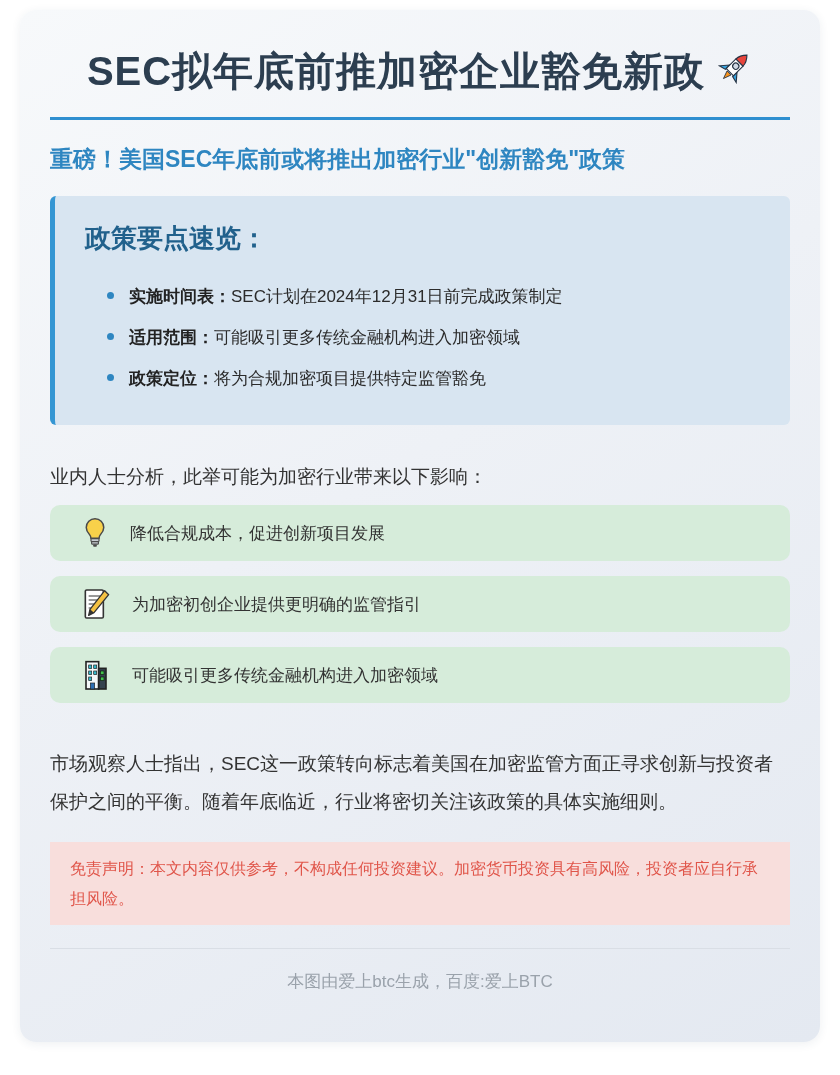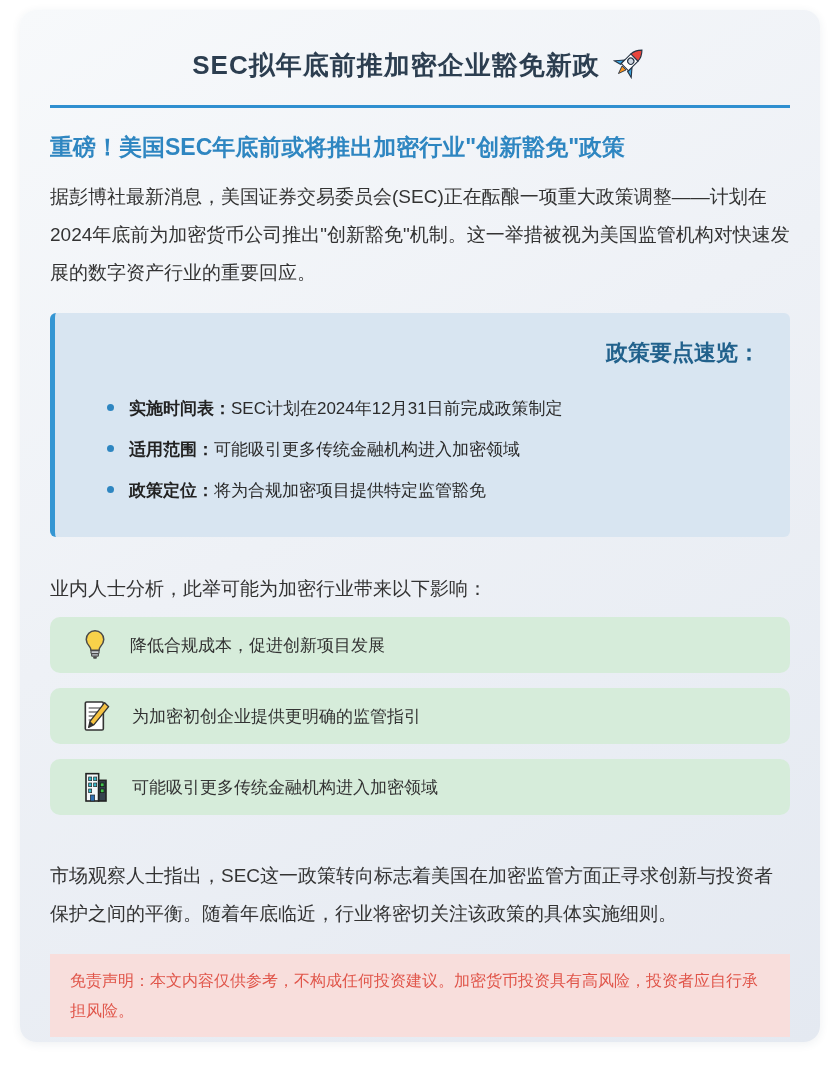--- a/index.html
+++ b/index.html
@@ -23,21 +23,21 @@
     background: linear-gradient(150deg, #f7f9fb 0%, #eef1f6 45%, #e4e9f1 100%);
     box-shadow: 0 2px 10px rgba(40,60,90,0.08);
     overflow: hidden;
   }
   .title {
     margin: 34px 0 0 0;
     display: flex;
     align-items: center;
     justify-content: center;
     gap: 12px;
-    font-size: 26px;
+    font-size: 40px;
     font-weight: bold;
     color: #2c3e50;
     letter-spacing: 1px;
   }
   .title-rule {
     height: 3px;
     background: #2f8fd0;
     margin-top: 18px;
     border: none;
   }
@@ -55,24 +55,23 @@
   }
   .policy-box {
     margin-top: 21px;
     background: #d8e5f1;
     border-left: 5px solid #3596d3;
     border-radius: 6px;
     padding: 25px 30px 26px 30px;
   }
   .policy-title {
     margin: 0;
-    font-size: 22px;
+    font-size: 26px;
     font-weight: bold;
     color: #21618c;
-    text-align: right;
   }
   .policy-list {
     list-style: none;
     margin: 20px 0 0 0;
     padding: 0 0 0 22px;
   }
   .policy-list li {
     position: relative;
     padding: 9px 0 9px 22px;
     font-size: 17px;
@@ -150,21 +149,20 @@
           <circle cx="32" cy="30" r="5.5" fill="#cfd8e3" stroke="#273444" stroke-width="2"></circle>
         </g>
       </svg>
     </span>
   </h1>
 
   <div class="title-rule"></div>
 
   <h2 class="headline">重磅！美国SEC年底前或将推出加密行业"创新豁免"政策</h2>
 
-  <p class="body-text">据彭博社最新消息，美国证券交易委员会(SEC)正在酝酿一项重大政策调整——计划在2024年底前为加密货币公司推出"创新豁免"机制。这一举措被视为美国监管机构对快速发展的数字资产行业的重要回应。</p>
 
   <div class="policy-box">
     <h3 class="policy-title">政策要点速览：</h3>
     <ul class="policy-list">
       <li>
         <span class="dot"></span><b>实施时间表：</b><span>SEC计划在2024年12月31日前完成政策制定</span>
       </li>
       <li>
         <span class="dot"></span><b>适用范围：</b><span>可能吸引更多传统金融机构进入加密领域</span>
       </li>

